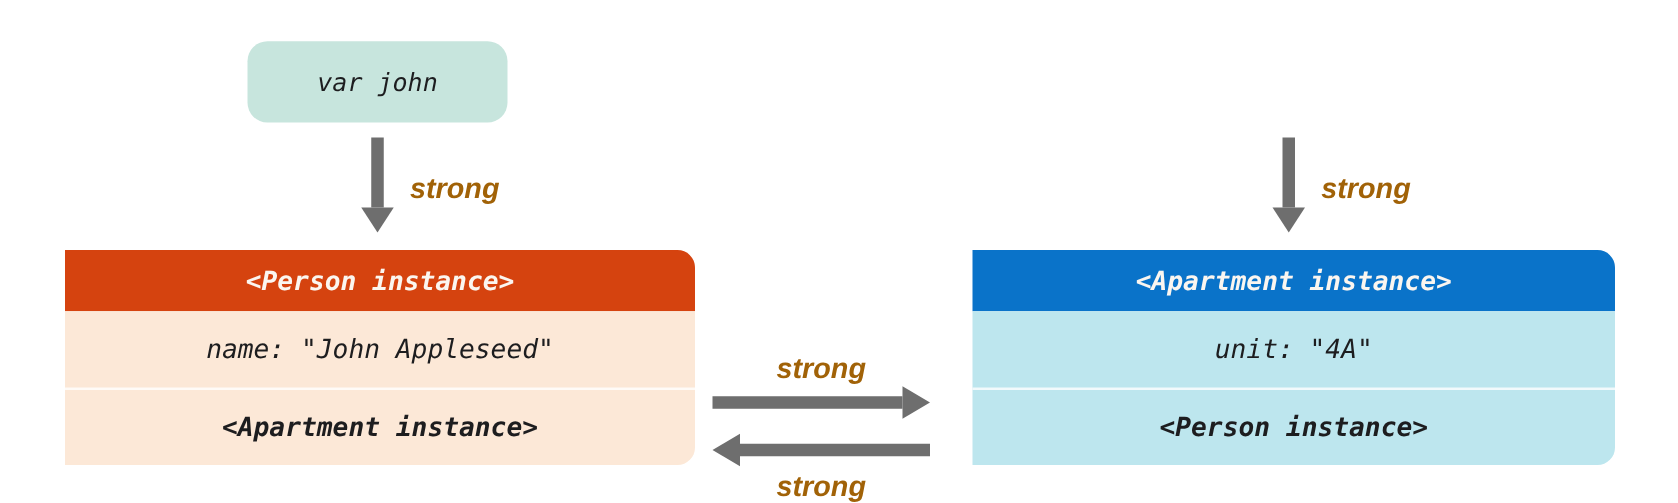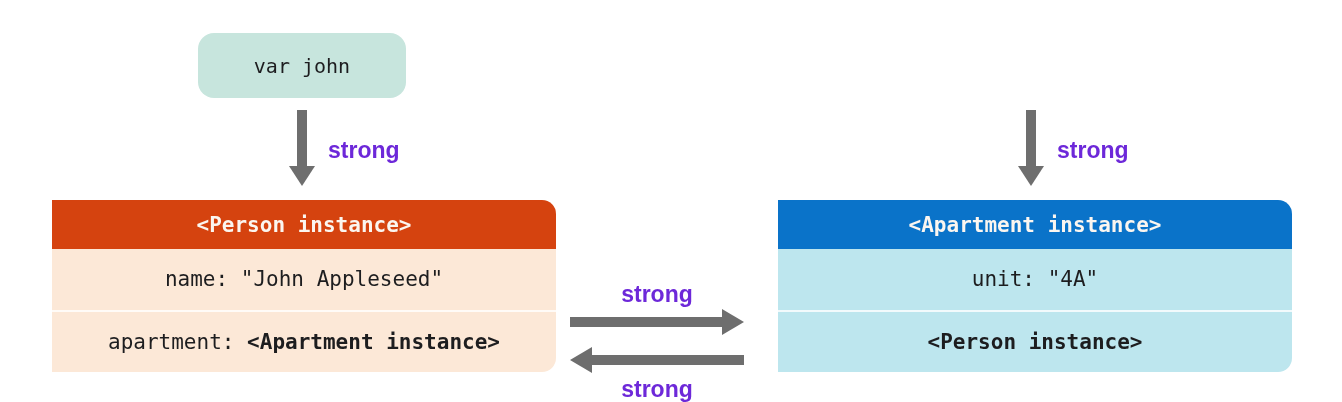--- a/index.html
+++ b/index.html
@@ -1,15 +1,15 @@
 <!DOCTYPE html>
 <html style="--person-header: #D5430F; --person-body: #FCE8D7; --apartment-header: #0A73C9; --apartment-body: #BDE6EE; --var-box-bg: #C7E5DD; --arrow: #6E6E6E; --header-text: #FBF6F0; --text: #1D1D1F;"><head>
 <meta charset="utf-8">
 <style>
-  * { margin: 0; padding: 0; box-sizing: border-box; }
+  * { margin: 0; padding: 0; box-sizing: border-box; font-style: italic; }
   html, body { background: #ffffff; }
   body { font-family: "Liberation Sans", sans-serif; }
 
   .canvas {
     position: relative;
     width: 1342px;
     height: 402px;
     background: #ffffff;
     overflow: hidden;
   }
@@ -74,21 +74,21 @@
     border-bottom: 13px solid transparent;
     border-right: 22px solid var(--arrow);
   }
 
   
   .strong-label {
     position: absolute;
     font-weight: bold;
     font-size: 23px;
     line-height: 26px;
-    color: #6d28d9;
+    color: #a16207;
   }
   .strong-label.v-john   { left: 328px;  top: 137px; }
   .strong-label.v-unit4a { left: 1057px; top: 137px; }
   .strong-label.mid-top,
   .strong-label.mid-bottom {
     left: 570px;
     width: 174px;
     text-align: center;
   }
   .strong-label.mid-top    { top: 281px; }
@@ -166,21 +166,21 @@
     <div class="head-left"></div>
     <div class="shaft"></div>
   </div>
   <span class="strong-label mid-bottom">strong</span>
 
   <div class="instance-box person">
     <div class="instance-header">&lt;Person instance&gt;</div>
     <div class="instance-body">
       <div class="instance-row"><span>name: "John Appleseed"</span><span class="bold-part"></span></div>
       <div class="row-divider"></div>
-      <div class="instance-row"><span>apartment: </span><span class="bold-part">&lt;Apartment instance&gt;</span></div>
+      <div class="instance-row"><span class="bold-part">&lt;Apartment instance&gt;</span></div>
     </div>
   </div>
 
   <div class="instance-box apartment">
     <div class="instance-header">&lt;Apartment instance&gt;</div>
     <div class="instance-body">
       <div class="instance-row"><span>unit: "4A"</span><span class="bold-part"></span></div>
       <div class="row-divider"></div>
       <div class="instance-row"><span class="bold-part">&lt;Person instance&gt;</span></div>
     </div>

